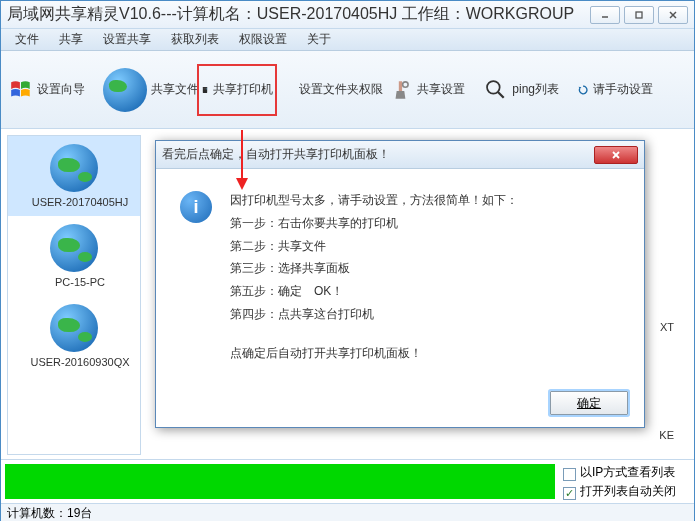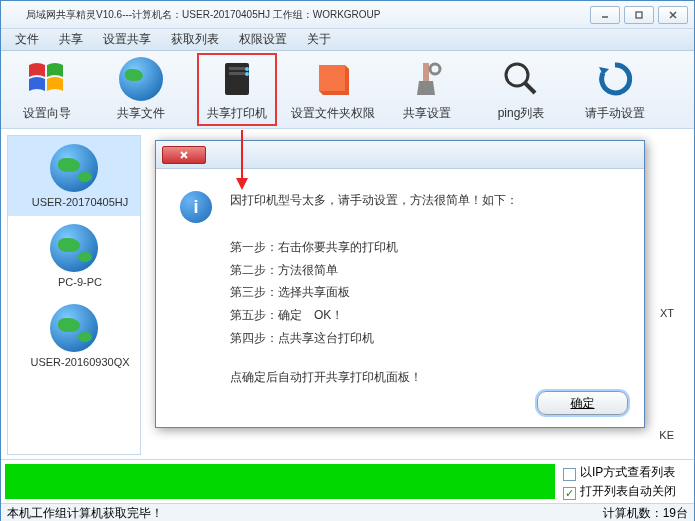--- a/index.html
+++ b/index.html
@@ -1,30 +1,30 @@
 <!DOCTYPE html>
 <html><head>
 <meta charset="utf-8">
 <style>
 * { box-sizing: border-box; margin: 0; padding: 0; }
 body { font-family: "Microsoft YaHei", SimSun, sans-serif; font-size: 12px; background: #fff; position: relative; width: 695px; height: 521px; overflow: hidden; }
 
 .main-window { width: 695px; height: 521px; border: 1px solid #4a8bc5; background: #fff; position: relative; }
 
 .title-bar { height: 28px; background: linear-gradient(to bottom, #f8fbfe, #e8f0f9); border-bottom: 1px solid #c5d9ec; display: flex; align-items: center; padding: 0 6px; }
-.title-text { flex: 1; color: #333; font-size: 10px; margin-left: 19px; }
+.title-text { flex: 1; color: #333; font-size: 16px; }
 .title-buttons { display: flex; gap: 4px; }
 .title-btn { width: 30px; height: 18px; border: 1px solid #a0b8d0; border-radius: 2px; background: linear-gradient(to bottom, #fff, #e8f0f8); display: flex; align-items: center; justify-content: center; }
 .title-btn svg { width: 10px; height: 10px; }
 
 .menu-bar { height: 22px; background: linear-gradient(to bottom, #eaf2fa, #d8e6f4); border-bottom: 1px solid #b8cde0; display: flex; align-items: flex-end; padding: 0 4px; }
 .menu-item { padding: 2px 10px; color: #333; cursor: default; }
 
 .toolbar { height: 78px; background: linear-gradient(to bottom, #f5f9fd, #e6eff8); border-bottom: 1px solid #c5d9ec; display: flex; align-items: center; padding: 4px 8px; gap: 18px; }
-.tool-item { display: flex; flex-direction: column; align-items: center; gap: 4px; width: 76px; }
+.tool-item { display: flex; flex-direction: row; align-items: center; gap: 4px; width: 76px; }
 .tool-item.highlighted { border: 2px solid #e63838; padding: 2px; width: 80px; }
 .tool-icon { width: 44px; height: 44px; display: flex; align-items: center; justify-content: center; }
 .tool-label { font-size: 12px; color: #333; white-space: nowrap; }
 
 .content-area { position: relative; height: 330px; background: #fff; padding: 6px; }
 .left-panel { width: 134px; height: 320px; border: 1px solid #c5d9ec; overflow: hidden; }
 .computer-item { display: flex; flex-direction: column; align-items: center; padding: 8px 4px; }
 .computer-icon { width: 48px; height: 48px; }
 .computer-label { font-size: 11px; color: #333; margin-top: 4px; text-align: center; word-break: break-all; margin-left: 12px; }
 .computer-item.selected { background: #cfe7ff; }
@@ -41,25 +41,25 @@
 .status-left { flex: 1; }
 
 
 .dialog { position: absolute; left: 155px; top: 140px; width: 490px; height: 288px; border: 1px solid #5a88b8; background: #fff; box-shadow: 2px 2px 10px rgba(0,0,0,0.4); z-index: 100; }
 .dlg-title { height: 28px; background: linear-gradient(to bottom, #f2f7fc, #d8e6f4); border-bottom: 1px solid #b8cde0; display: flex; align-items: center; padding: 0 6px; }
 .dlg-title-text { flex: 1; font-size: 12px; color: #333; }
 .dlg-close { width: 44px; height: 18px; background: linear-gradient(to bottom, #e88, #c33); border: 1px solid #a22; border-radius: 2px; display: flex; align-items: center; justify-content: center; color: #fff; }
 .dlg-body { padding: 20px 24px 10px 24px; display: flex; gap: 18px; }
 .info-icon { width: 32px; height: 32px; border-radius: 50%; background: radial-gradient(circle at 30% 30%, #6ab5f5, #1e6bb8); display: flex; align-items: center; justify-content: center; color: #fff; font-weight: bold; font-size: 18px; flex-shrink: 0; margin-top: 2px; }
 .dlg-text { font-size: 12px; line-height: 1.9; color: #333; }
-.dlg-text .heading { margin-bottom: 24px; }
+.dlg-text .heading { margin-bottom: 0; }
 .dlg-text .steps div { }
 .dlg-text .footer { margin-top: 16px; }
 .dlg-buttons { position: absolute; bottom: 12px; right: 16px; }
-.ok-btn { width: 91px; height: 24px; border: 1px solid #8a9aa8; background: linear-gradient(to bottom, #fefefe, #e4e9ee); border-radius: 9px; font-size: 12px; display: flex; align-items: center; justify-content: center; box-shadow: 0 0 0 2px #a8d4ff; text-decoration: underline; }
+.ok-btn { width: 78px; height: 24px; border: 1px solid #8a9aa8; background: linear-gradient(to bottom, #fefefe, #e4e9ee); border-radius: 1px; font-size: 12px; display: flex; align-items: center; justify-content: center; box-shadow: 0 0 0 2px #a8d4ff; text-decoration: underline; }
 
 .arrow { position: absolute; left: 232px; top: 126px; z-index: 200; pointer-events: none; }
 
 
 .globe-ico { width: 48px; height: 48px; border-radius: 50%; background: radial-gradient(circle at 35% 30%, #7ecbff, #0a5aa8); position: relative; overflow: hidden; }
 .globe-ico::before { content:""; position:absolute; width: 22px; height: 14px; background:#3ab54a; top:14px; left:8px; border-radius: 40% 60% 50% 50%; }
 .globe-ico::after { content:""; position:absolute; width: 14px; height: 10px; background:#3ab54a; top:28px; left:28px; border-radius: 50%; }
 .globe-sm { width: 44px; height: 44px; border-radius: 50%; background: radial-gradient(circle at 35% 30%, #7ecbff, #0a5aa8); position: relative; overflow:hidden; }
 .globe-sm::before { content:""; position:absolute; width: 18px; height: 12px; background:#3ab54a; top:12px; left:6px; border-radius: 40% 60% 50% 50%; }
 </style>
@@ -173,70 +173,70 @@
       <div class="computer-item selected">
         <div class="computer-icon">
             <div class="globe-ico"></div>
           </div>
         <div class="computer-label">USER-20170405HJ</div>
       </div>
       <div class="computer-item">
         <div class="computer-icon">
             <div class="globe-ico"></div>
           </div>
-        <div class="computer-label">PC-9-PC</div>
+        <div class="computer-label">PC-15-PC</div>
       </div>
       <div class="computer-item">
         <div class="computer-icon">
             <div class="globe-ico"></div>
           </div>
         <div class="computer-label">USER-20160930QX</div>
       </div>
     </div>
-    <span class="right-text" style="top:178px">XT</span>
+    <span class="right-text" style="top:192px">XT</span>
     <span class="right-text" style="top:300px">KE</span>
   </div>
 
   <div class="bottom-bar">
     <div class="green-bar"></div>
     <div class="checkbox-col">
       <div class="chk-row">
         <span class="chk"></span>
         <span>以IP方式查看列表</span>
       </div>
       <div class="chk-row">
         <span class="chk checked"></span>
         <span>打开列表自动关闭</span>
       </div>
     </div>
   </div>
 
   <div class="status-bar">
-    <span class="status-left">本机工作组计算机获取完毕！</span>
     <span>计算机数：19台</span>
   </div>
 
 </div>
 
 <div class="dialog">
   <div class="dlg-title">
+    <span class="dlg-title-text">看完后点确定，自动打开共享打印机面板！</span>
     <div class="dlg-close">
         <svg width="10" height="10" viewBox="0 0 10 10">
           <line x1="2" y1="2" x2="8" y2="8" stroke="#fff" stroke-width="1.8"></line>
           <line x1="8" y1="2" x2="2" y2="8" stroke="#fff" stroke-width="1.8"></line>
         </svg>
       </div>
   </div>
   <div class="dlg-body">
     <div class="info-icon">i</div>
     <div class="dlg-text">
       <div class="heading">因打印机型号太多，请手动设置，方法很简单！如下：</div>
       <div class="steps">
         <div>第一步：右击你要共享的打印机</div>
-        <div>第二步：方法很简单</div>
+        <div>第二步：共享文件</div>
         <div>第三步：选择共享面板</div>
         <div>第五步：确定　OK！</div>
         <div>第四步：点共享这台打印机</div>
       </div>
       <div class="footer">点确定后自动打开共享打印机面板！</div>
     </div>
   </div>
   <div class="dlg-buttons">
     <div class="ok-btn">确定</div>
   </div>

